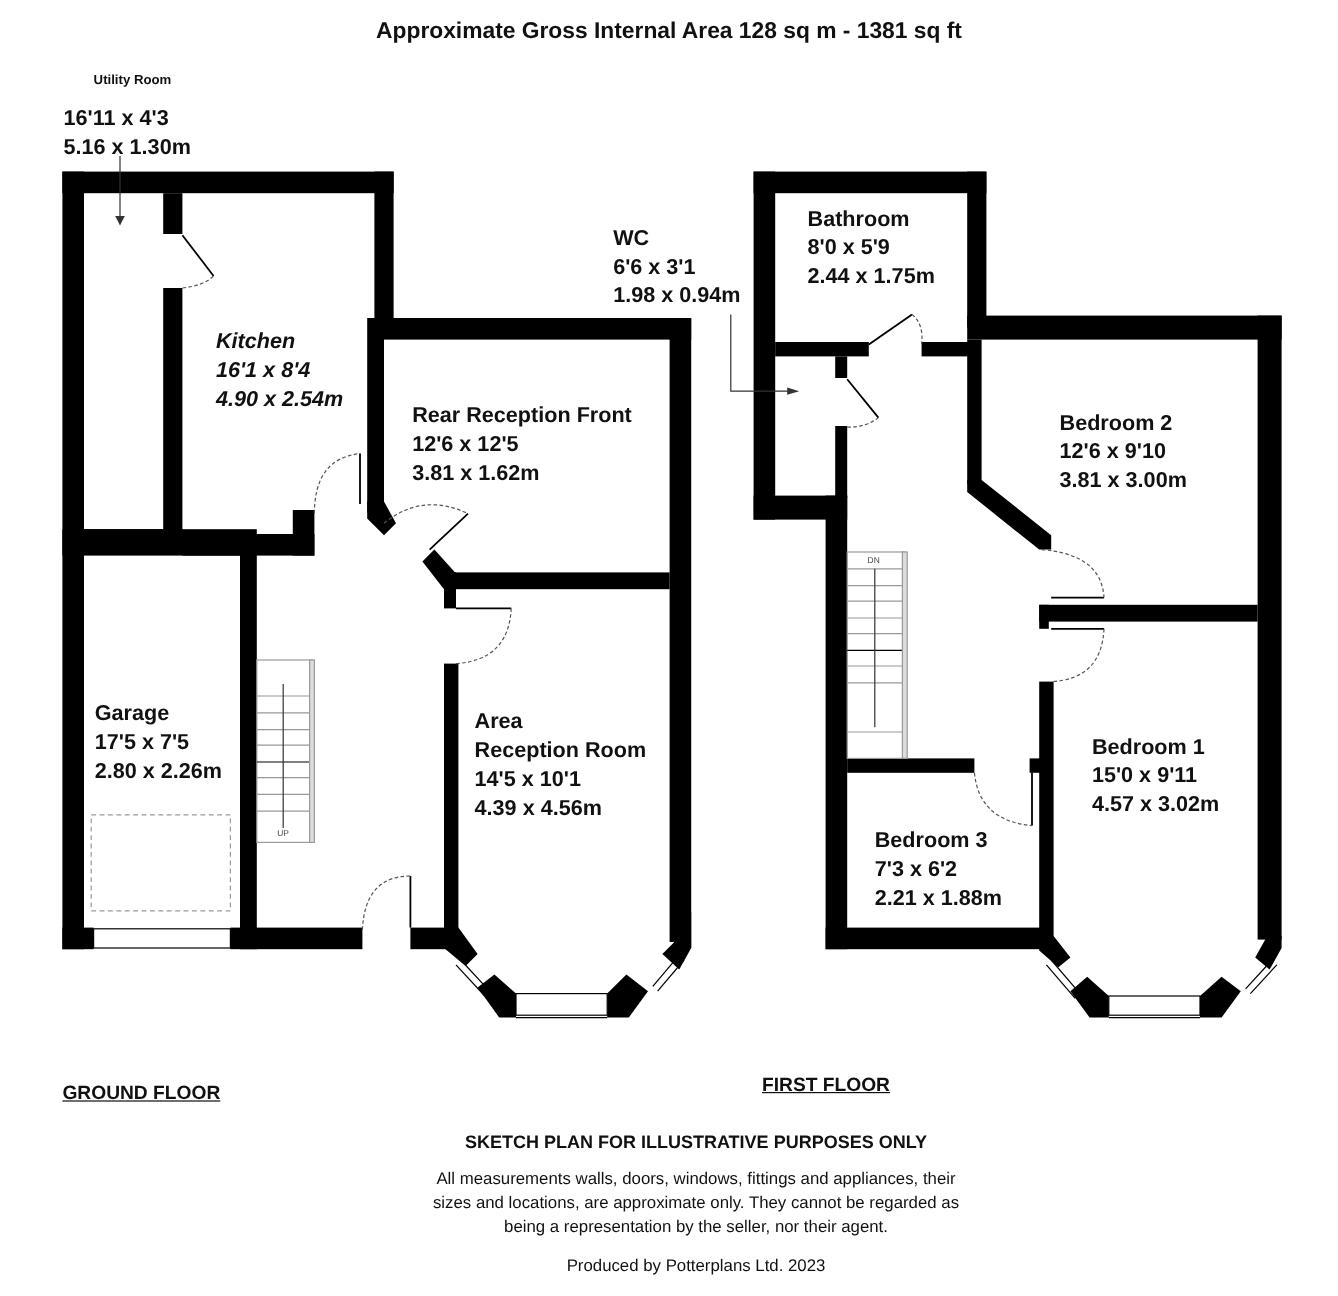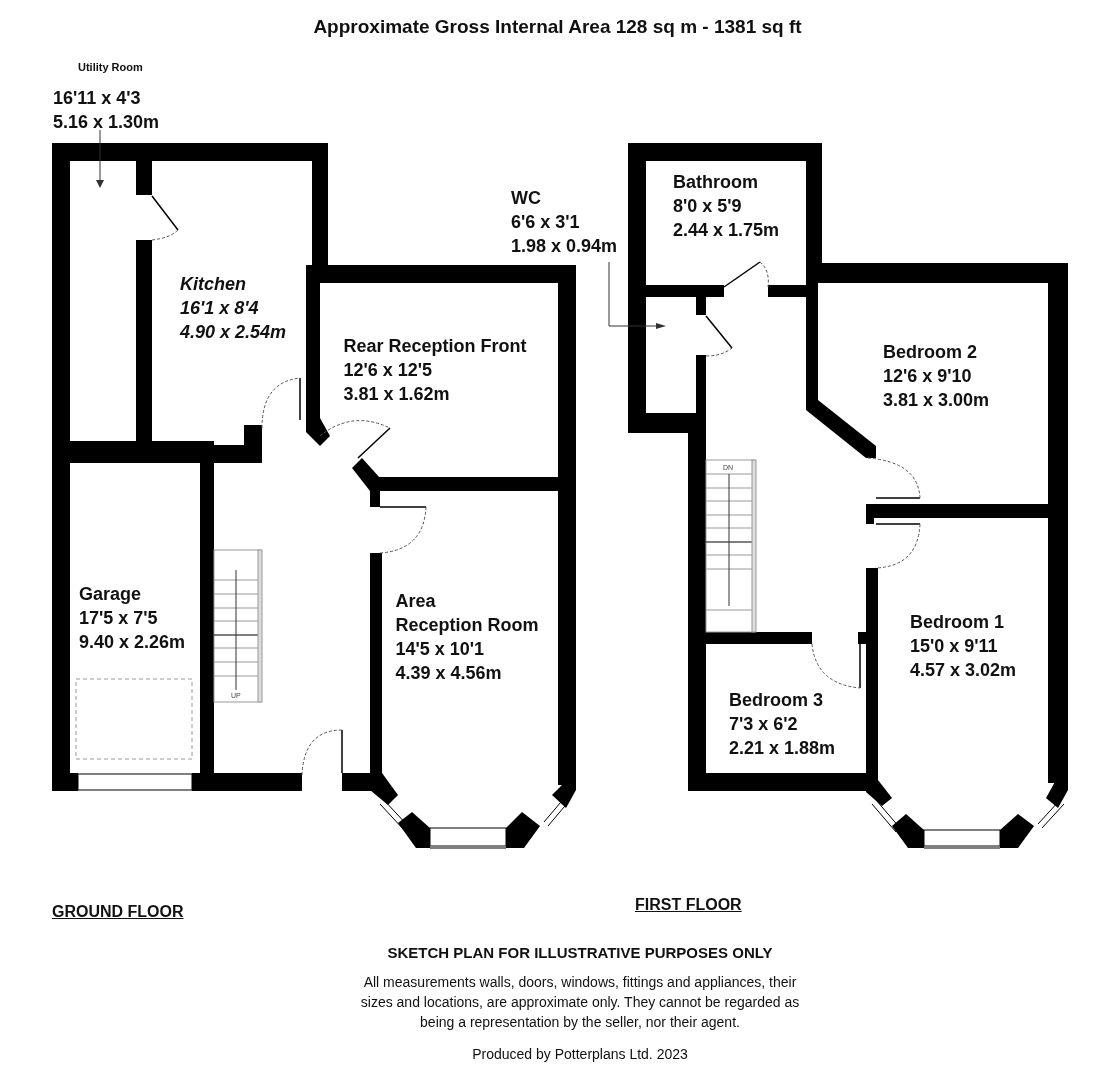--- a/index.html
+++ b/index.html
@@ -207,21 +207,21 @@
 
 <div class="room" style="left:435px; top:334px;">
   <span class="nm">Rear Reception Front</span>
   <span class="nm">12'6 x 12'5</span>
   <span class="nm">3.81 x 1.62m</span>
 </div>
 
 <div class="room" style="left:132px; top:582px;">
   <span class="nm">Garage</span>
   <span class="nm">17'5 x 7'5</span>
-  <span class="nm">9.40 x 2.26m</span>
+  <span class="nm">2.80 x 2.26m</span>
 </div>
 
 <div class="room" style="left:467px; top:589px;">
   <span class="nm">Area</span>
   <span class="nm">Reception Room</span>
   <span class="nm">14'5 x 10'1</span>
   <span class="nm">4.39 x 4.56m</span>
 </div>
 
 <div class="stair-text" style="left:231px; top:692px;">UP</div>

